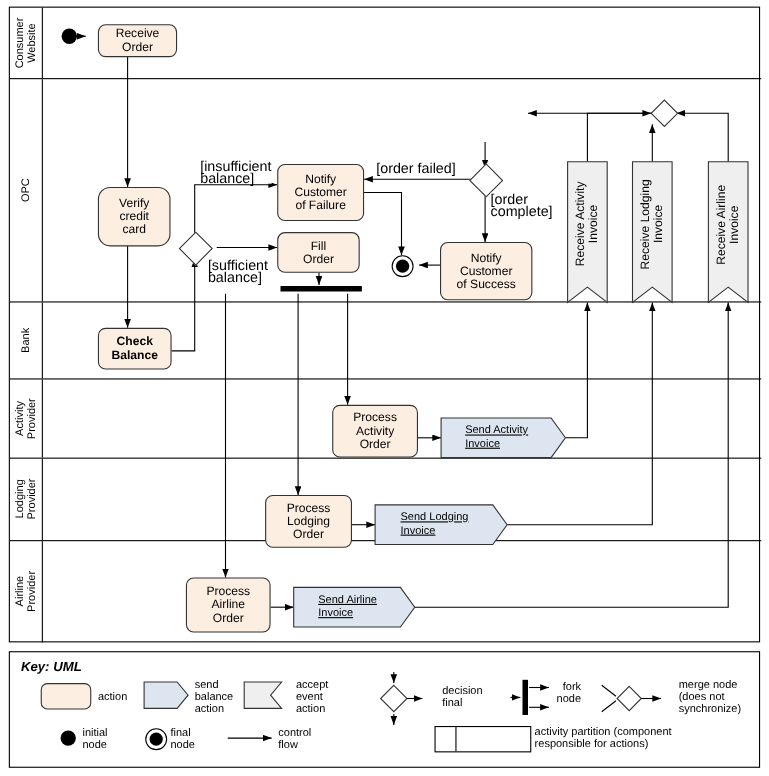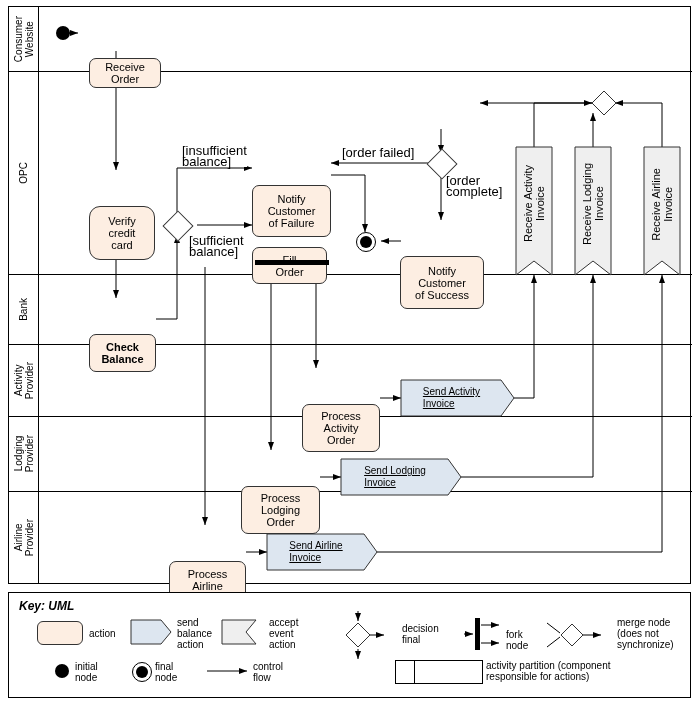--- a/index.html
+++ b/index.html
@@ -5,21 +5,21 @@
   html,body{margin:0;padding:0;background:#fff;}
   body{width:699px;height:705px;font-family:"Liberation Sans",sans-serif;font-size:11px;color:#000;}
   #root{position:relative;width:699px;height:705px;}
 
   .diagram{position:absolute;left:8px;top:6px;width:683px;height:578px;border:1px solid #000;box-sizing:border-box;}
   .lane{position:absolute;left:0;width:683px;box-sizing:border-box;border-bottom:1px solid #000;}
   .lane.last{border-bottom:none;}
   .lane-title{position:absolute;left:0;top:0;width:30px;height:100%;border-right:1px solid #000;box-sizing:border-box;display:flex;align-items:center;justify-content:center;}
   .lane-title span{writing-mode:vertical-rl;transform:rotate(180deg);text-align:center;font-size:10px;line-height:11px;white-space:pre-line;}
 
-  .action{position:absolute;background:#fdeee2;border:1px solid #333;border-radius:7px;box-sizing:border-box;display:flex;align-items:center;justify-content:center;text-align:center;font-size:11px;line-height:12px;white-space:pre-line;margin-top:36px;}
+  .action{position:absolute;background:#fdeee2;border:1px solid #333;border-radius:7px;box-sizing:border-box;display:flex;align-items:center;justify-content:center;text-align:center;font-size:11px;line-height:12px;white-space:pre-line;}
 
   .signal{position:absolute;box-sizing:border-box;}
   .signal .lbl{position:absolute;left:0;top:0;width:100%;height:100%;display:flex;align-items:center;justify-content:center;text-align:left;font-size:10px;line-height:12px;white-space:pre-line;padding-right:12px;box-sizing:border-box;text-decoration:underline;}
 
   .vsignal{position:absolute;box-sizing:border-box;}
   .vsignal .lbl{position:absolute;left:0;top:0;width:100%;height:100%;display:flex;align-items:center;justify-content:center;}
   .vsignal .lbl span{writing-mode:vertical-rl;transform:rotate(180deg);text-align:center;font-size:11px;line-height:12px;white-space:pre-line;}
 
   .diamond{position:absolute;width:20px;height:20px;background:#fff;border:1px solid #333;transform:rotate(45deg);}
   .initial{position:absolute;width:14px;height:14px;border-radius:50%;background:#000;}
@@ -282,21 +282,21 @@
     <div class="key-action" style="left:28px;top:28px;"></div>
     <div class="key-label" style="left:80px;top:35px;">action</div>
     <div class="key-label" style="left:168px;top:24px;">send
 balance
 action</div>
     <div class="key-label" style="left:260px;top:24px;">accept
 event
 action</div>
     <div class="key-label" style="left:393px;top:30px;">decision
 final</div>
-    <div class="key-label" style="left:497px;top:36px;">fork
+    <div class="key-label" style="left:497px;top:26px;text-align:right;">fork
 node</div>
     <div class="key-label" style="left:608px;top:24px;">merge node
 (does not
 synchronize)</div>
 
     <div class="initial" style="left:46px;top:71px;"></div>
     <div class="key-label" style="left:66px;top:68px;">initial
 node</div>
     <div class="final" style="left:123px;top:69px;"></div>
     <div class="key-label" style="left:146px;top:68px;">final

